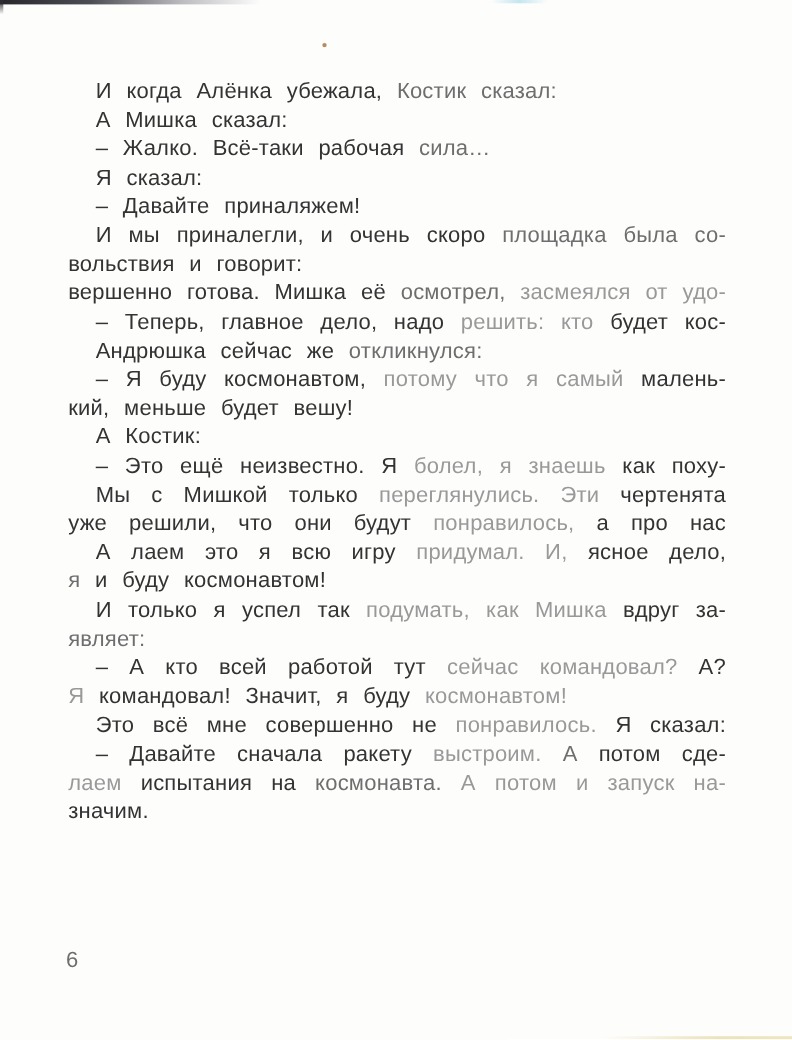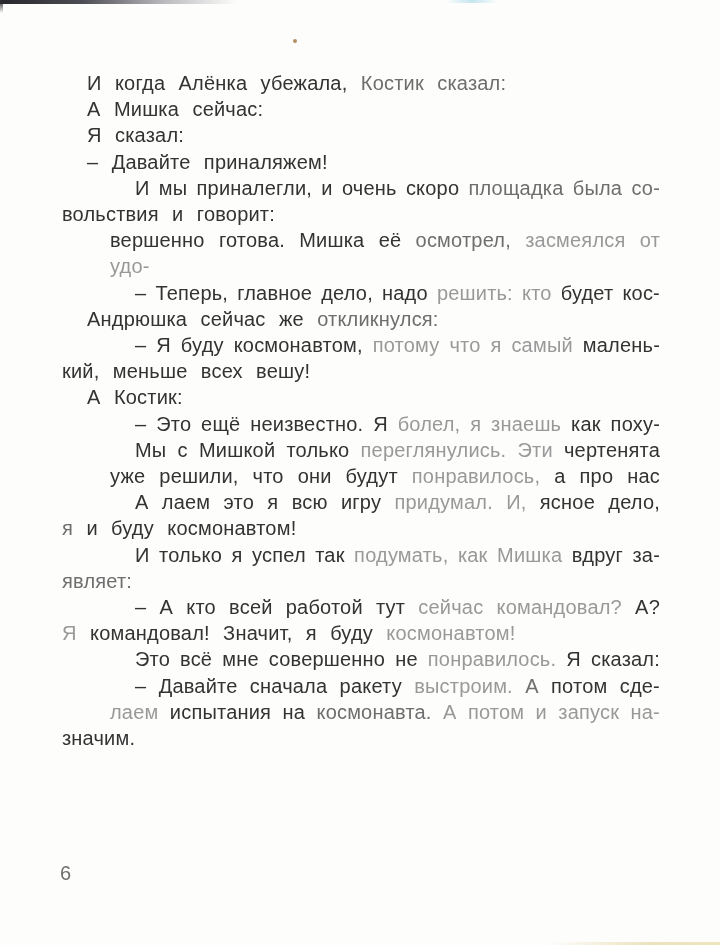--- a/index.html
+++ b/index.html
@@ -63,21 +63,20 @@
     color: var(--ink-dark, #333);
   }
   .line {
     word-spacing: 0.38em;
     white-space: normal;
   }
   .line.justify {
     text-align: justify;
     text-align-last: justify;
     word-spacing: 0.05em;
-    margin-left: 48px;
   }
   .line.indent {
     text-indent: 25px;
   }
   .t-dark  { color: var(--ink-dark,  #333333); }
   .t-mid   { color: var(--ink-mid,   #707070); }
   .t-light { color: var(--ink-light, #9a9a9a); }
   .page-number {
     position: absolute;
     left: 60px;
@@ -90,30 +89,31 @@
 <body>
 
 <div class="page">
   <div class="edge-top"></div>
   <div class="edge-left"></div>
   <div class="edge-top-tint"></div>
   <div class="speck"></div>
 
   <div class="text-column" id="text-column">
       <div class="line indent"><span class="t-dark">И когда Алёнка убежала, </span><span class="t-mid">Костик сказал:</span></div>
-      <div class="line indent"><span class="t-dark">А Мишка сейчас:</span></div>
+      <div class="line indent"><span class="t-dark">А Мишка сказал:</span></div>
+      <div class="line indent"><span class="t-dark">– Жалко. Всё-таки рабочая </span><span class="t-mid">сила…</span></div>
       <div class="line indent"><span class="t-dark">Я сказал:</span></div>
       <div class="line indent"><span class="t-dark">– Давайте приналяжем!</span></div>
       <div class="line indent justify"><span class="t-dark">И мы приналегли, и очень скоро </span><span class="t-mid">площадка была со-</span></div>
       <div class="line"><span class="t-dark">вольствия и говорит:</span></div>
       <div class="line justify"><span class="t-dark">вершенно готова. Мишка её </span><span class="t-mid">осмотрел, </span><span class="t-light">засмеялся от удо-</span></div>
       <div class="line indent justify"><span class="t-dark">– Теперь, главное дело, надо </span><span class="t-light">решить: кто </span><span class="t-dark">будет кос-</span></div>
       <div class="line indent"><span class="t-dark">Андрюшка сейчас же </span><span class="t-mid">откликнулся:</span></div>
       <div class="line indent justify"><span class="t-dark">– Я буду космонавтом, </span><span class="t-light">потому что я самый </span><span class="t-dark">малень-</span></div>
-      <div class="line"><span class="t-dark">кий, меньше всех вешу!</span></div>
+      <div class="line"><span class="t-dark">кий, меньше будет вешу!</span></div>
       <div class="line indent"><span class="t-dark">А Костик:</span></div>
       <div class="line indent justify"><span class="t-dark">– Это ещё неизвестно. Я </span><span class="t-light">болел, я знаешь </span><span class="t-dark">как поху-</span></div>
       <div class="line indent justify"><span class="t-dark">Мы с Мишкой только </span><span class="t-light">переглянулись. Эти </span><span class="t-dark">чертенята</span></div>
       <div class="line justify"><span class="t-dark">уже решили, что они будут </span><span class="t-light">понравилось, </span><span class="t-dark">а про нас</span></div>
       <div class="line indent justify"><span class="t-dark">А лаем это я всю игру </span><span class="t-light">придумал. И, </span><span class="t-dark">ясное дело,</span></div>
       <div class="line"><span class="t-mid">я </span><span class="t-dark">и буду космонавтом!</span></div>
       <div class="line indent justify"><span class="t-dark">И только я успел так </span><span class="t-light">подумать, как Мишка </span><span class="t-dark">вдруг за-</span></div>
       <div class="line"><span class="t-mid">являет:</span></div>
       <div class="line indent justify"><span class="t-dark">– А кто всей работой тут </span><span class="t-light">сейчас командовал? </span><span class="t-dark">А?</span></div>
       <div class="line"><span class="t-light">Я </span><span class="t-dark">командовал! Значит, я буду </span><span class="t-light">космонавтом!</span></div>

